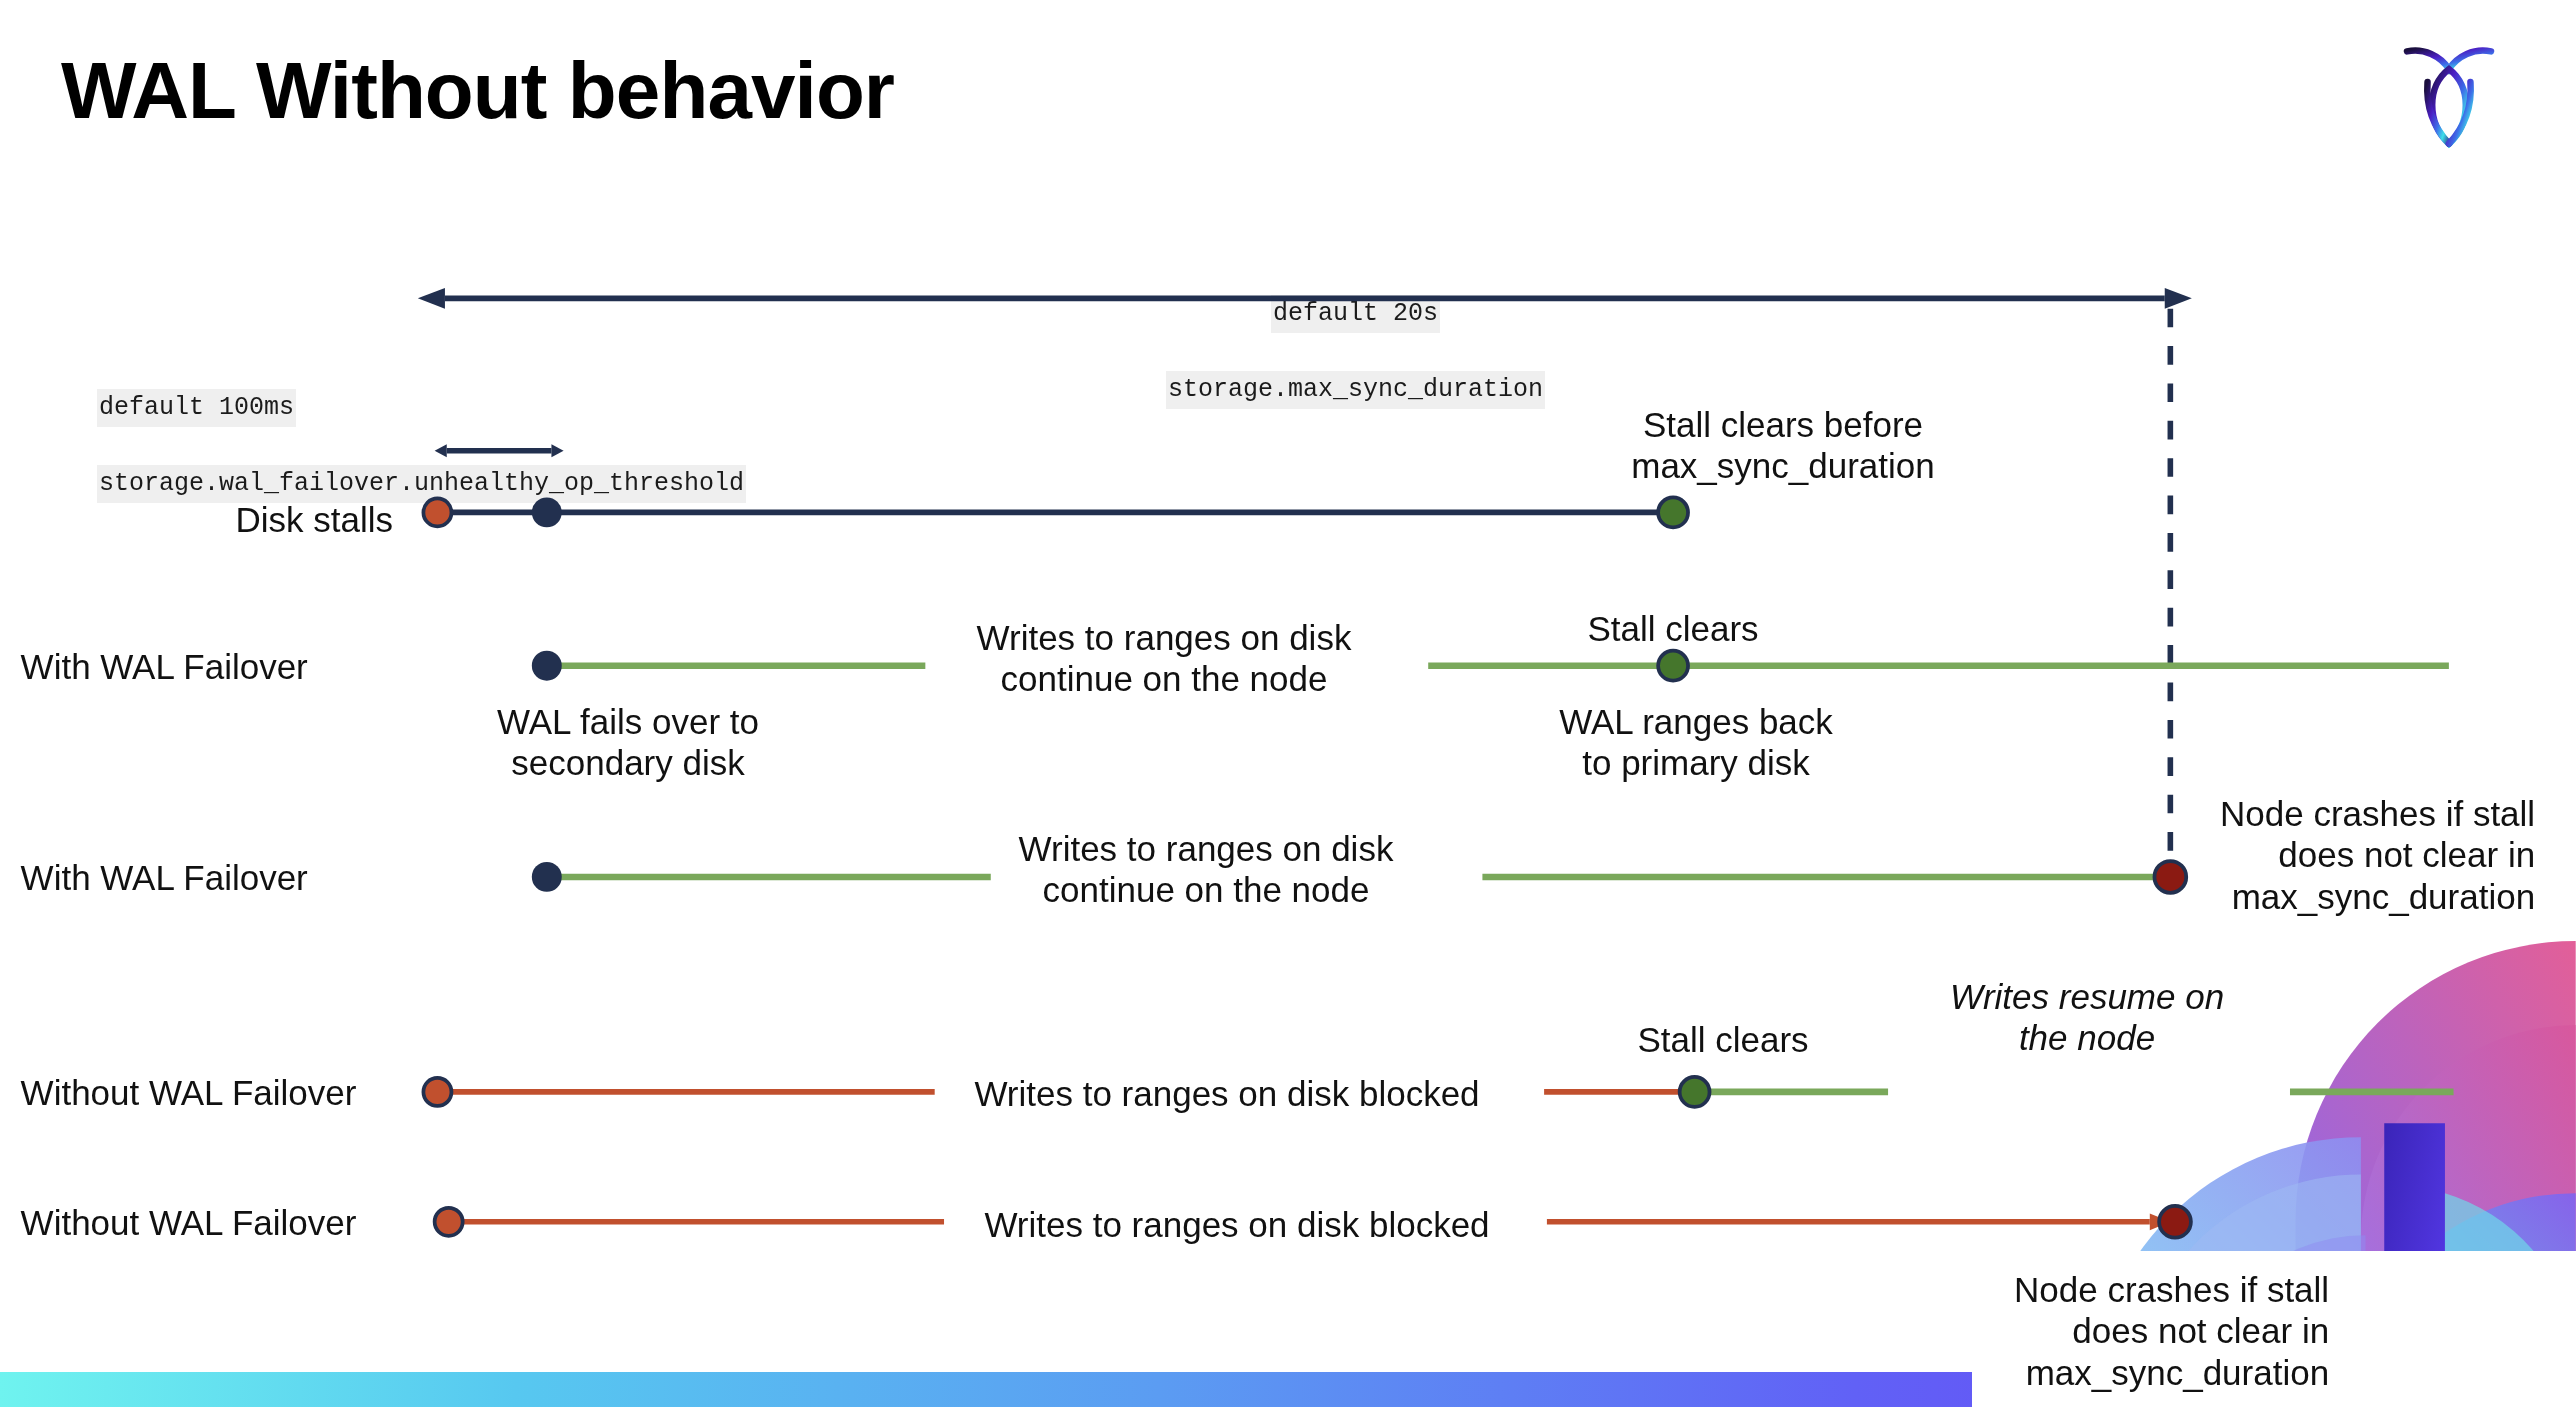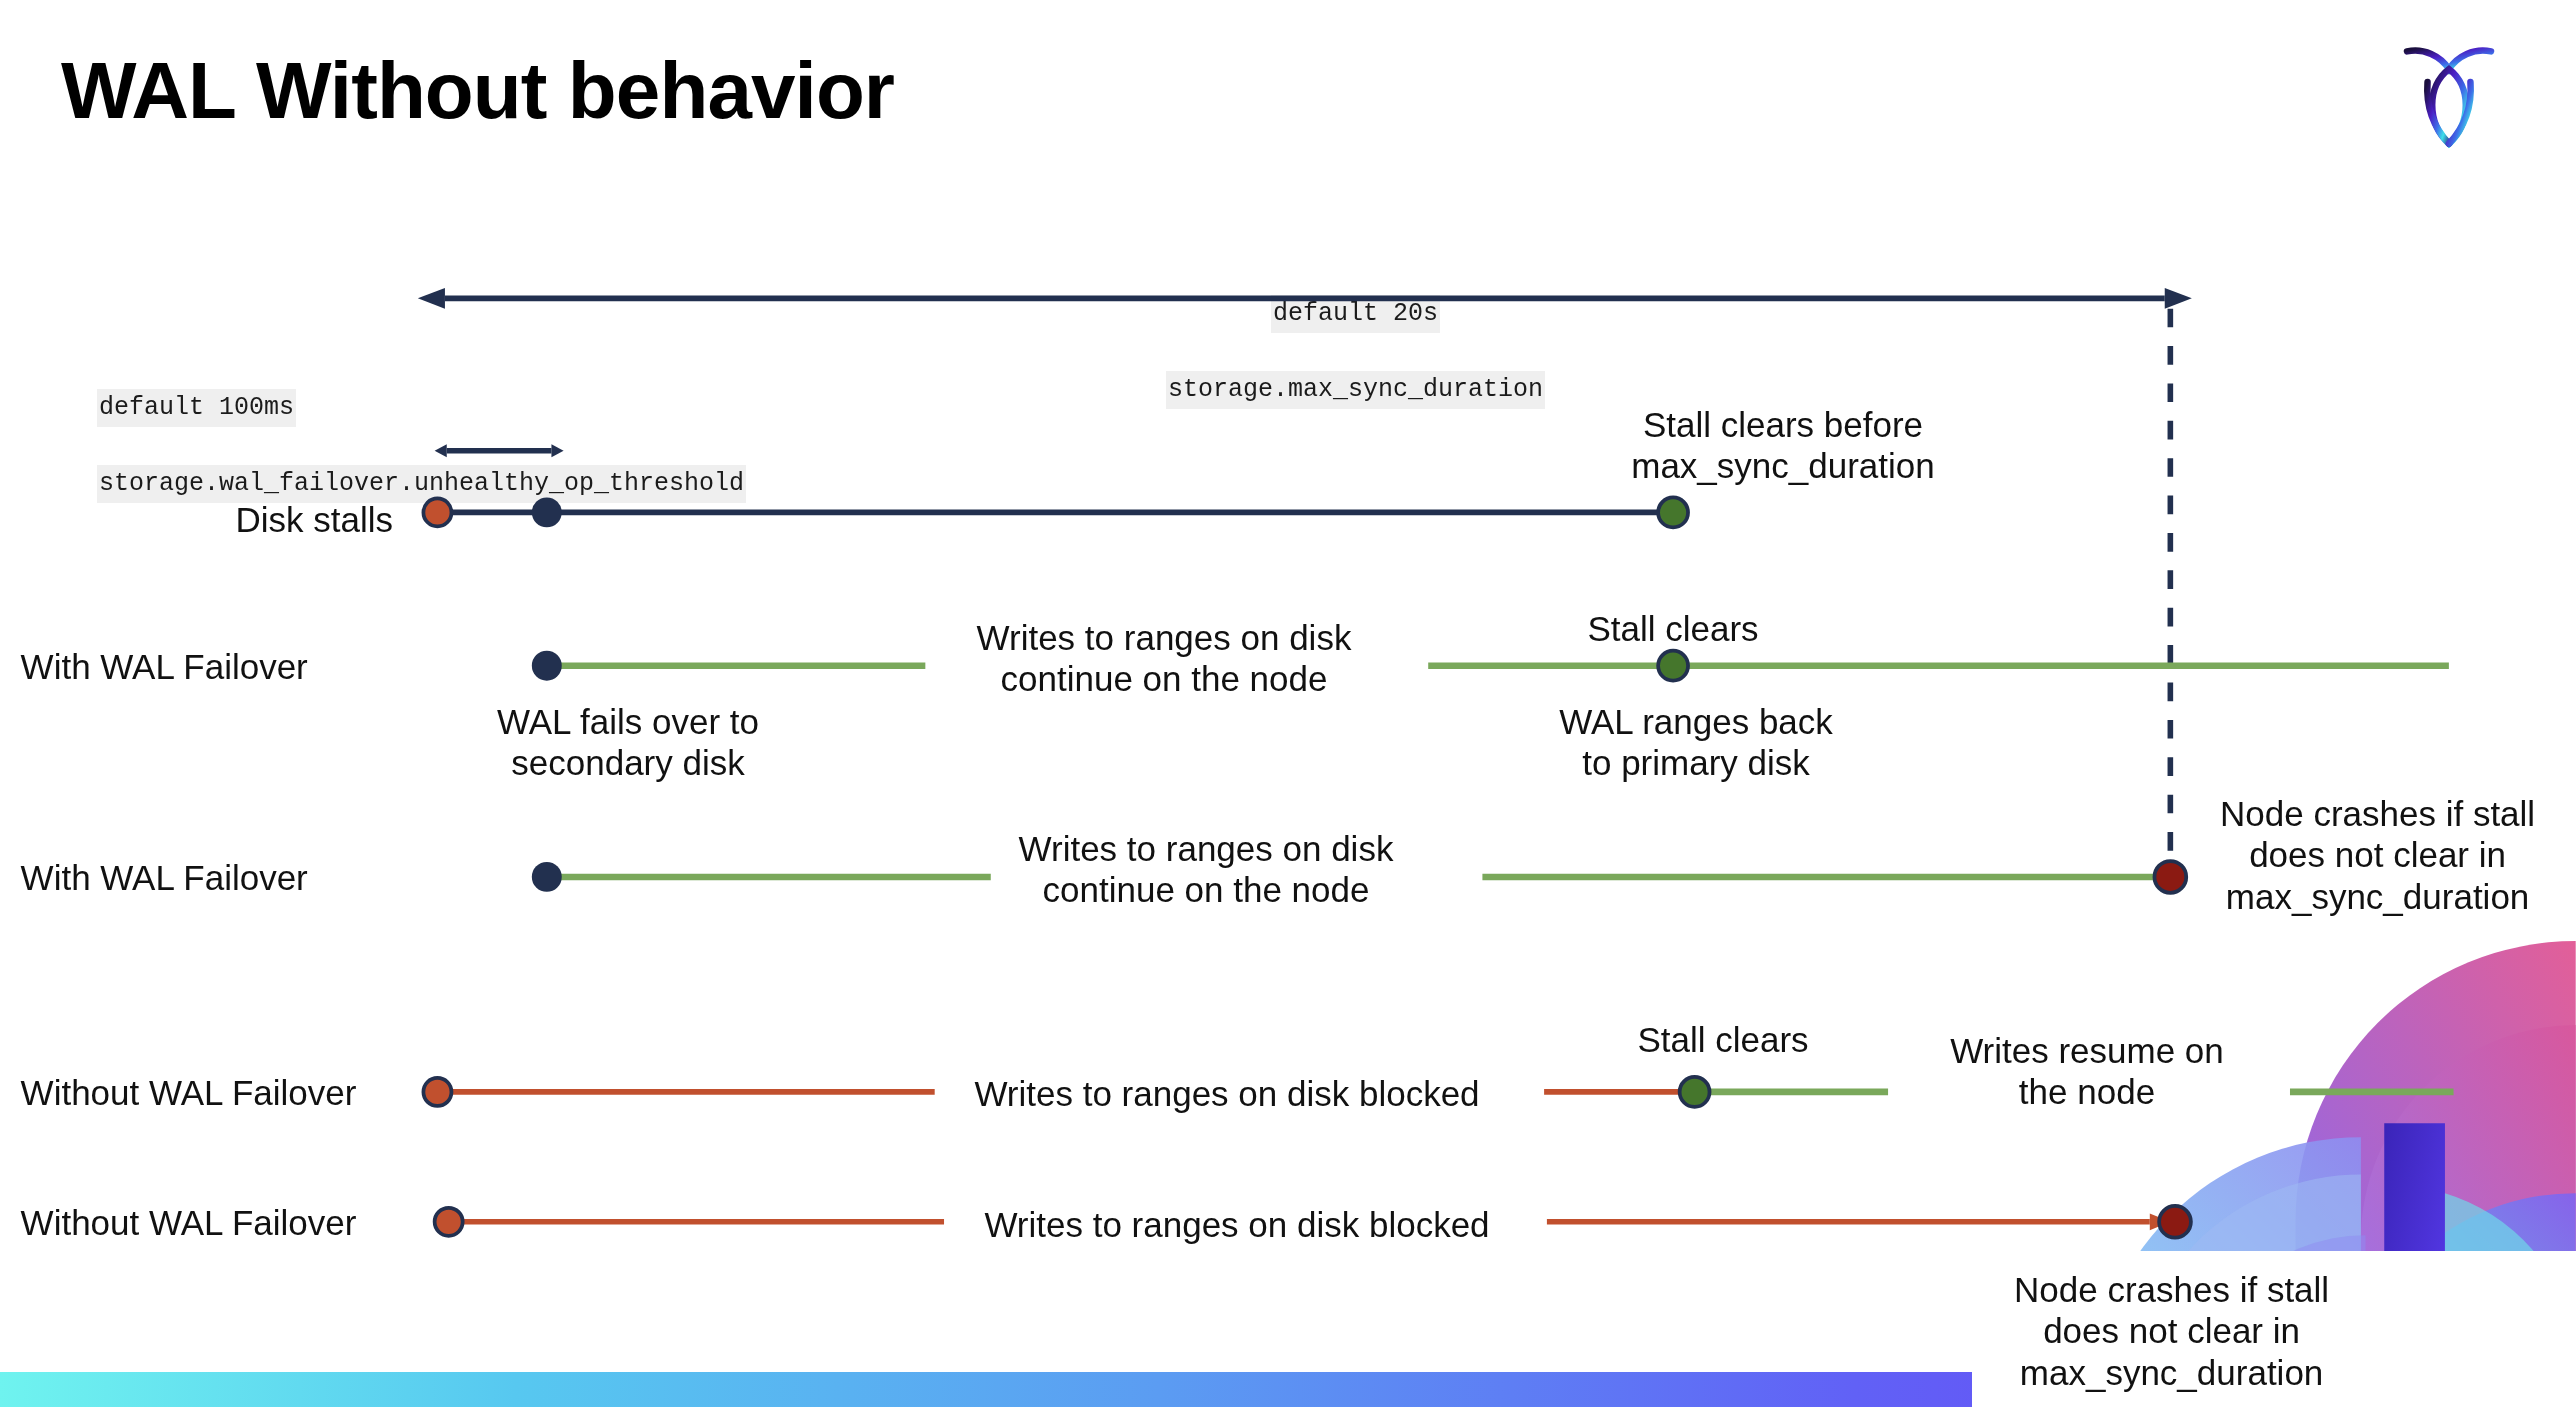--- a/index.html
+++ b/index.html
@@ -46,21 +46,21 @@
     position:absolute;font-size:35px;white-space:nowrap;color:#111;
   }
   .rowlabel.r{transform:translateX(-100%);}
 
   
   .note{
     position:absolute;font-size:35px;line-height:1.18;color:#111;
     text-align:center;white-space:pre-line;
   }
   .note.ctr{transform:translateX(-50%);}
-  .note.left{text-align:center;}
+  .note.left{text-align:right;}
 
   .whitebox{
     position:absolute;background:#ffffff;
   }
 </style>
 </head>
 <body>
 
 <div class="stage">
 
@@ -213,21 +213,21 @@
 continue on the node</div>
 
   <div class="note left" style="left:2220px;top:793px;">Node crashes if stall
 does not clear in
 max_sync_duration</div>
 
   <div class="note ctr" style="left:1227px;top:1073px;">Writes to ranges on disk  blocked</div>
 
   <div class="note ctr" style="left:1723px;top:1019px;">Stall clears</div>
 
-  <div class="note ctr" style="left:2087px;top:1030px;">Writes resume on
+  <div class="note ctr" style="left:2087px;top:976px;font-style:italic;">Writes resume on
 the node</div>
 
   <div class="note ctr" style="left:1237px;top:1204px;">Writes to ranges on disk  blocked</div>
 
   <div class="whitebox" style="left:1972px;top:1251px;width:604px;height:157px;"></div>
   <div class="note left" style="left:2014px;top:1269px;">Node crashes if stall
 does not clear in
 max_sync_duration</div>
 
 </div>

